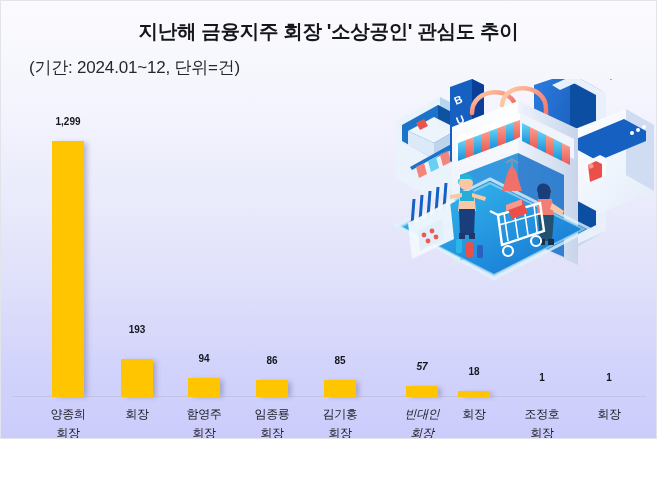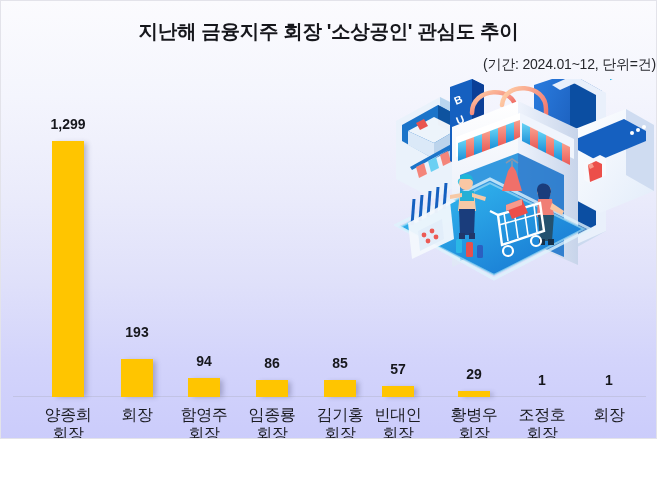--- a/index.html
+++ b/index.html
@@ -32,26 +32,27 @@
     font-size: 19.5px;
     font-weight: bold;
     color: #16171c;
     letter-spacing: -0.3px;
     white-space: nowrap;
   }
   #subtitle {
     position: absolute;
     left: 0; right: 0;
     top: 55px;
-    text-align: right;
-    font-size: 14px;
+    text-align: left;
+    font-size: 17px;
     font-weight: normal;
     color: #26272c;
     letter-spacing: -0.2px;
     white-space: nowrap;
+    padding-left: 28px;
   }
 
   
   #illustration {
     position: absolute;
     left: 393px;
     top: 78px;
     width: 264px;
     height: 205px;
     pointer-events: none;
@@ -94,32 +95,32 @@
     transform: translateX(-50%);
     width: 32px;
     background: #ffc500;
     box-shadow: 4px 1px 5px -1px rgba(70,70,110,0.33);
   }
   .bar.zero { box-shadow: none; }
   .bar-value {
     position: absolute;
     left: 0; right: 0;
     text-align: center;
-    font-size: 14px;
+    font-size: 10px;
     font-weight: bold;
     color: #16171c;
     white-space: nowrap;
   }
   .cat-label {
     position: absolute;
     left: -6px;
     right: -6px;
     top: 404px;
     text-align: center;
-    font-size: 16px;
+    font-size: 12px;
     color: #1a1b20;
     line-height: 19px;
     letter-spacing: -0.3px;
     white-space: nowrap;
   }
 </style>
 </head>
 <body>
 
 <div id="canvas">
@@ -381,37 +382,36 @@
         <div class="bar-group" style="left: 306px;">
           <div class="bar-wrap">
             <div class="bar" title="김기홍 회장: 85" style="height: 16.7513px; background: rgb(255, 197, 0);"></div>
           </div>
           <div class="bar-value" style="top: 354.249px;">85</div>
           <div class="cat-label">
             <div>김기홍</div>
             <div>회장</div>
           </div>
         </div>
-        <div class="bar-group" style="left: 364px;">
+        <div class="bar-group" style="left: 388px; font-style: italic;">
           <div class="bar-wrap">
             <div class="bar" title="빈대인 회장: 57" style="height: 11.2333px; background: rgb(255, 197, 0);"></div>
           </div>
           <div class="bar-value" style="top: 359.767px;">57</div>
           <div class="cat-label">
             <div>빈대인</div>
             <div>회장</div>
           </div>
         </div>
         <div class="bar-group" style="left: 440px;">
           <div class="bar-wrap">
             <div class="bar" title="황병우 회장: 29" style="height: 5.71517px; background: rgb(255, 197, 0);"></div>
           </div>
-          <div class="bar-value" style="top: 365.285px;">29</div>
-          <div class="cat-label">
-            <div>황병우</div>
+          <div class="bar-value" style="top: 365.285px;">18</div>
+          <div class="cat-label">
             <div>회장</div>
           </div>
         </div>
         <div class="bar-group" style="left: 508px;">
           <div class="bar-wrap">
             <div class="bar zero" title="조정호 회장: 1" style="height: 0px; background: rgb(255, 197, 0);"></div>
           </div>
           <div class="bar-value" style="top: 370.803px;">1</div>
           <div class="cat-label">
             <div>조정호</div>

